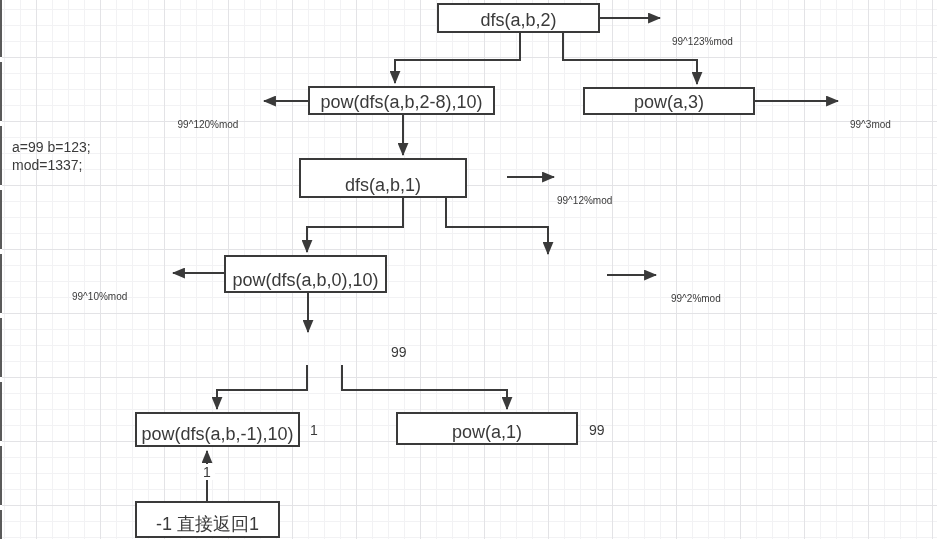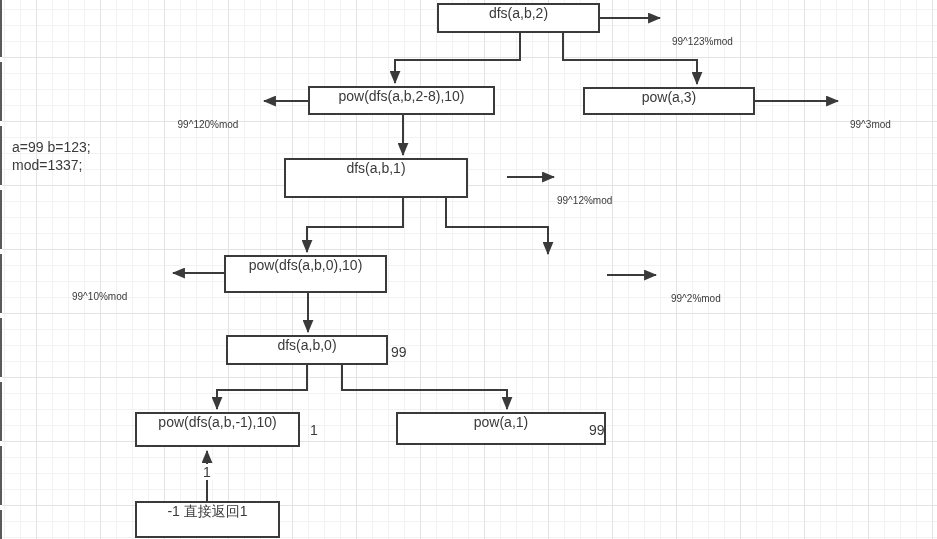--- a/index.html
+++ b/index.html
@@ -42,23 +42,23 @@
     fill: none;
     stroke: #3a3a3a;
     stroke-width: 2;
   }
   .node {
     position: absolute;
     box-sizing: border-box;
     background: #ffffff;
     border: 2px solid #3a3a3a;
     display: flex;
-    align-items: flex-start;
+    align-items: flex-end;
     justify-content: center;
-    font-size: 14px;
+    font-size: 18px;
     white-space: nowrap;
   }
   .flabel {
     position: absolute;
     font-size: 10px;
     line-height: 16px;
     white-space: nowrap;
     margin-top: 24px;
   }
   .flabel.right-aligned {
@@ -118,38 +118,35 @@
   </div>
 
   <div class="node" style="left:308px;top:86px;width:187px;height:29px">
     <span>pow(dfs(a,b,2-8),10)</span>
   </div>
 
   <div class="node" style="left:583px;top:87px;width:172px;height:28px">
     <span>pow(a,3)</span>
   </div>
 
-  <div class="node" style="left:284px;top:158px;width:184px;height:40px">
+  <div class="node" style="left:299px;top:158px;width:168px;height:40px">
     <span>dfs(a,b,1)</span>
   </div>
 
   <div class="node" style="left:224px;top:255px;width:163px;height:38px">
     <span>pow(dfs(a,b,0),10)</span>
   </div>
 
 
-  <div class="node" style="left:226px;top:335px;width:162px;height:30px">
-    <span>dfs(a,b,0)</span>
-  </div>
 
   <div class="node" style="left:135px;top:412px;width:165px;height:35px">
     <span>pow(dfs(a,b,-1),10)</span>
   </div>
 
-  <div class="node" style="left:396px;top:412px;width:210px;height:33px">
+  <div class="node" style="left:396px;top:412px;width:182px;height:33px">
     <span>pow(a,1)</span>
   </div>
 
   <div class="node" style="left:135px;top:501px;width:145px;height:37px">
     <span>-1 直接返回1</span>
   </div>
 
   <div class="flabel" style="left:672px;top:10px">99^123%mod</div>
 
   <div class="flabel right-aligned" style="left:158px;top:93px;width:100px">99^120%mod</div>

